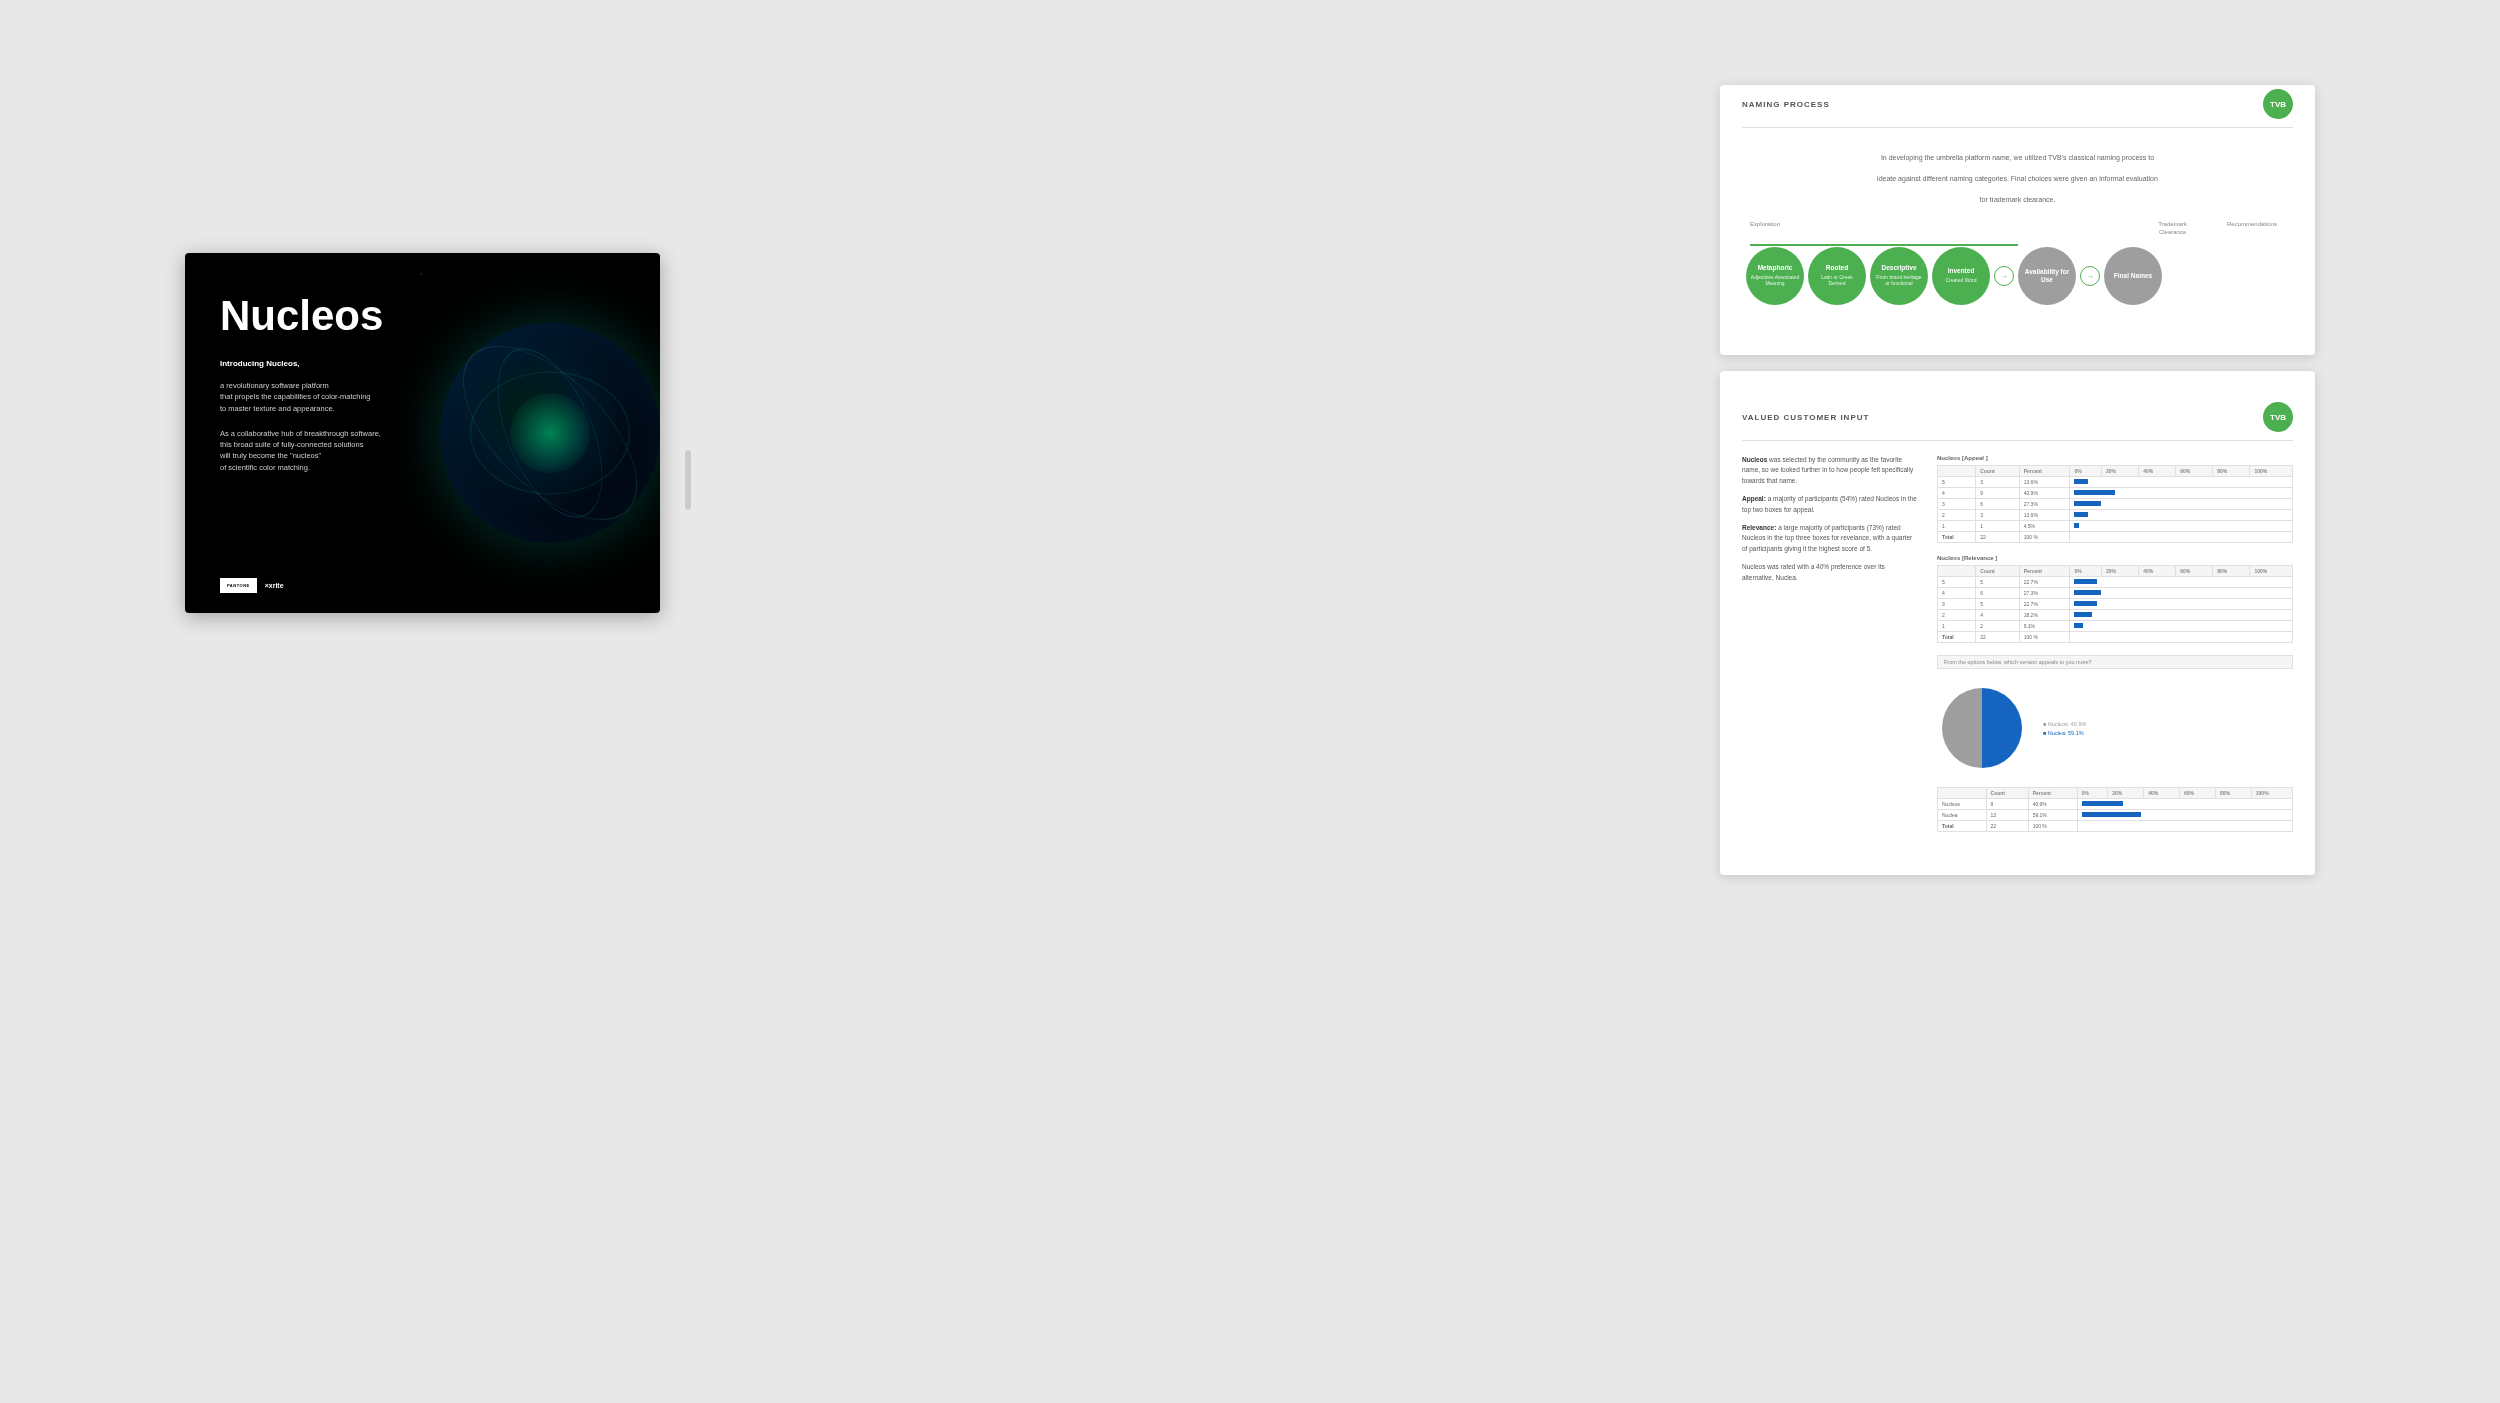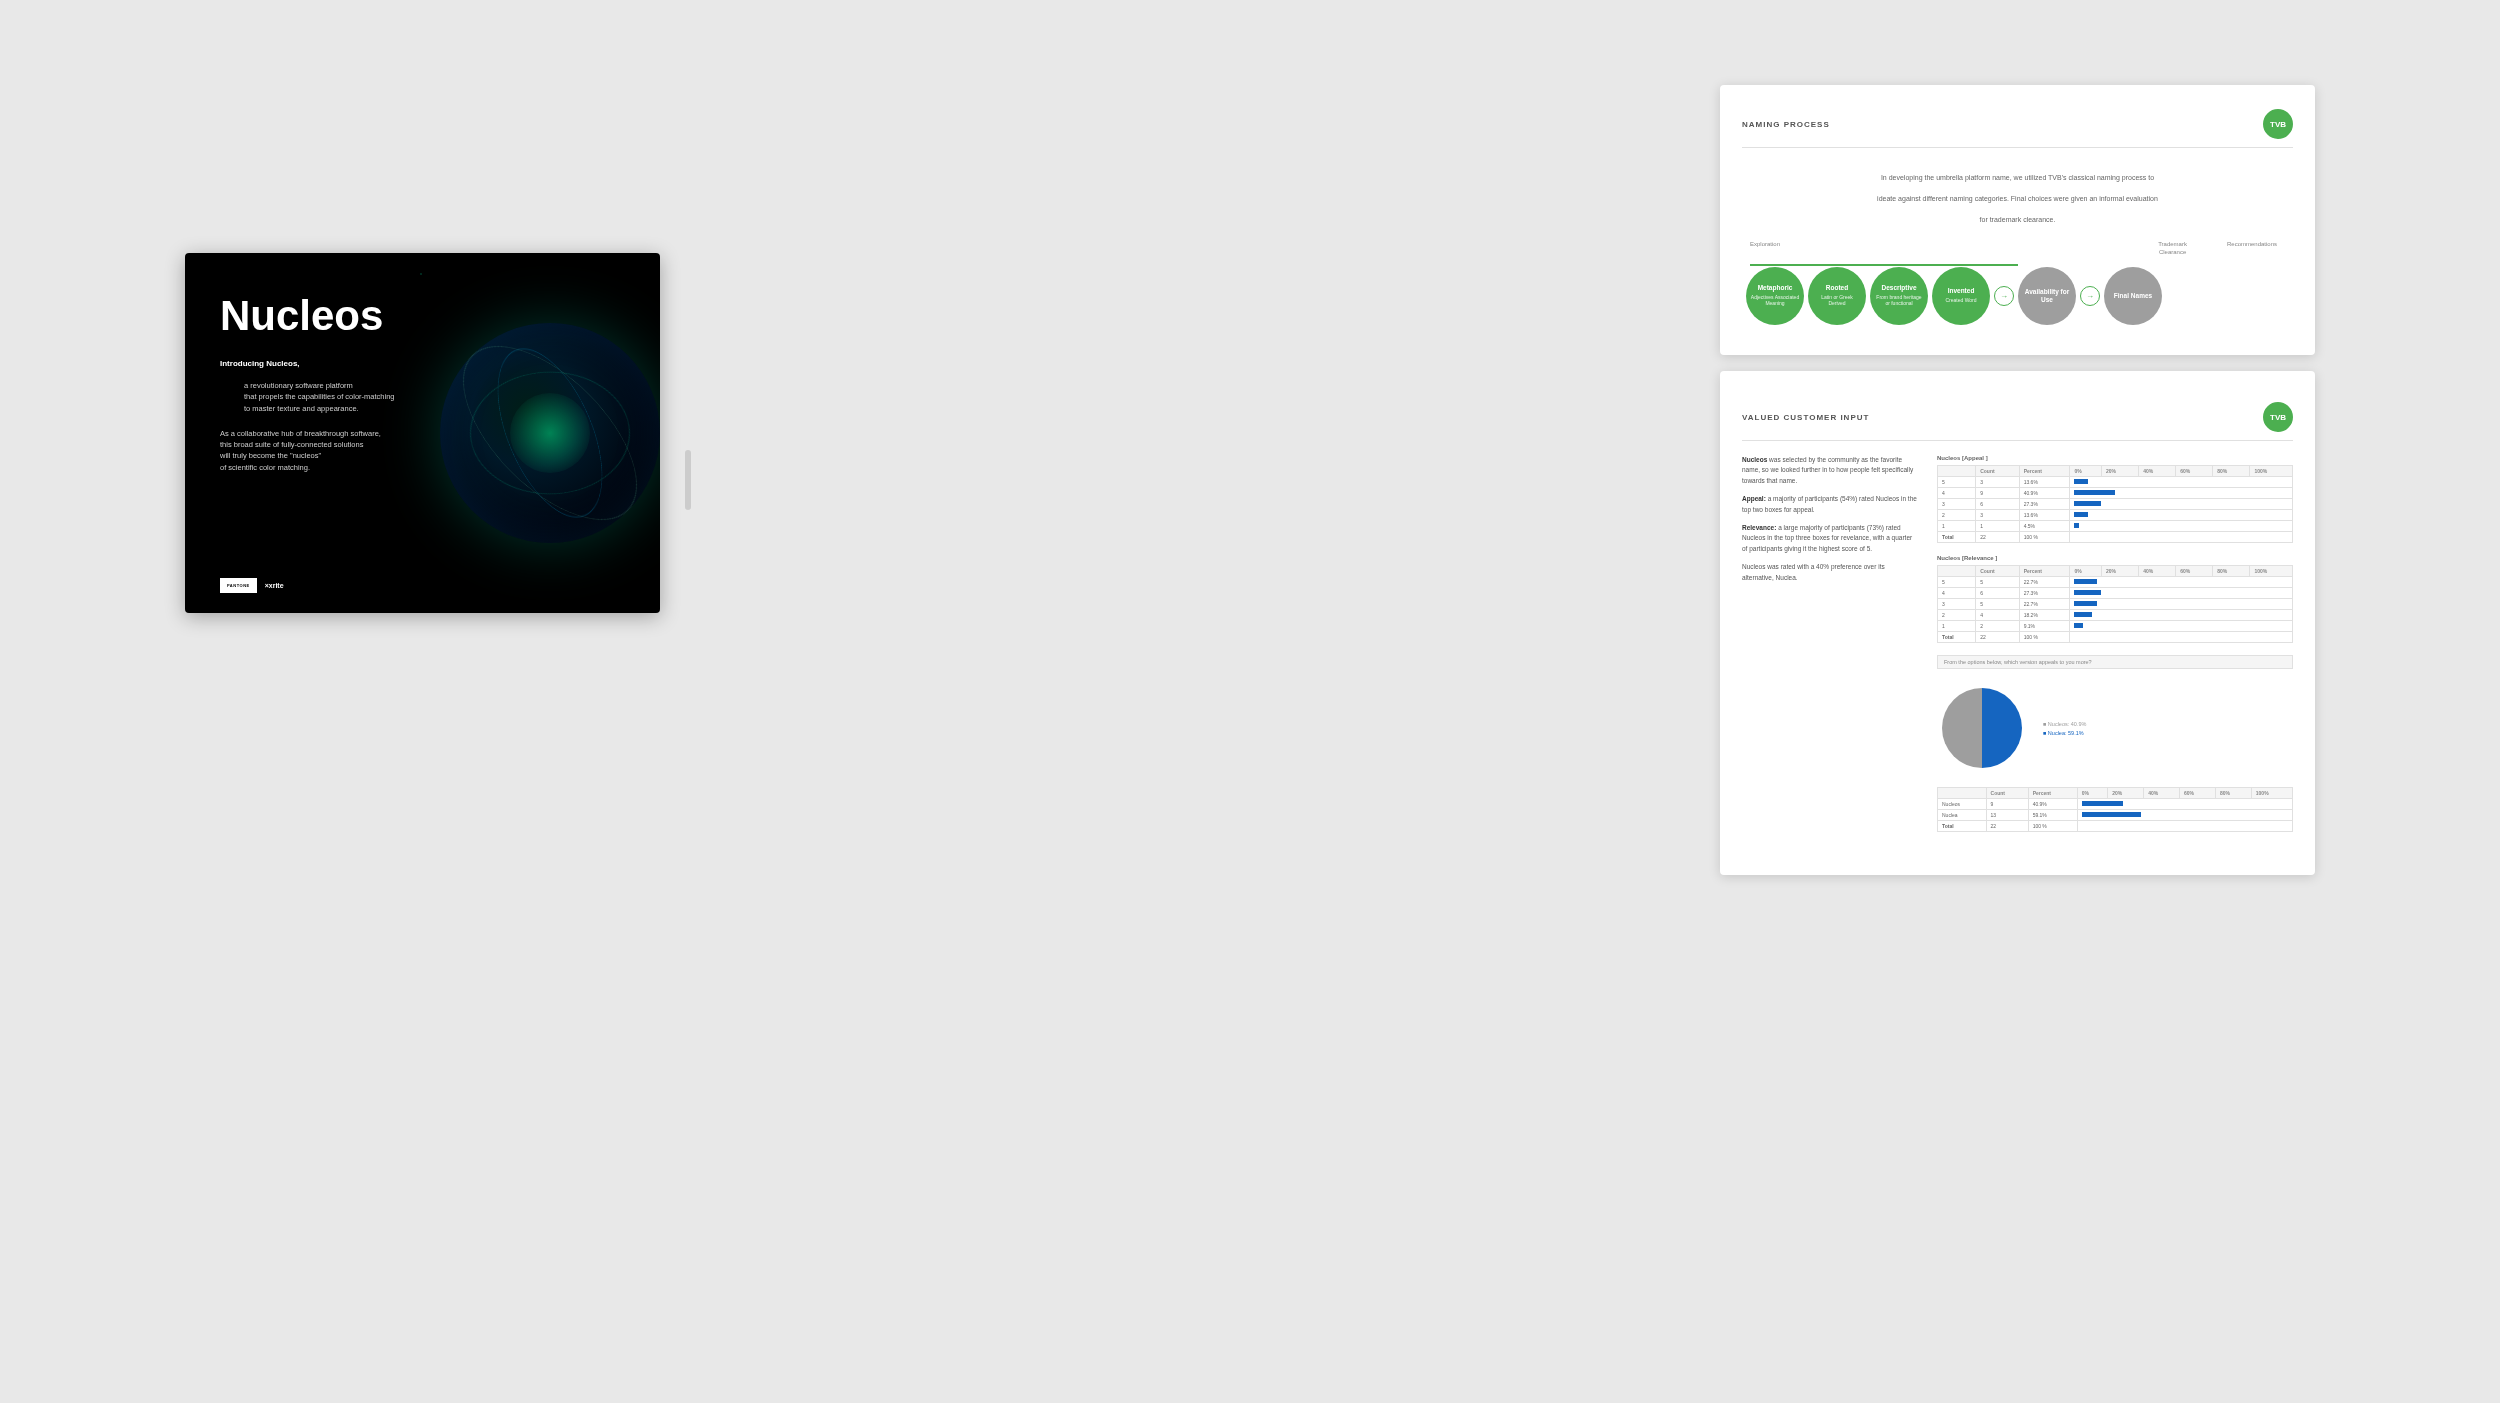--- a/index.html
+++ b/index.html
@@ -141,21 +141,21 @@
       display: flex;
       flex-direction: column;
       gap: 16px;
     }
 
     
     .panel-naming {
       background: #fff;
       border-radius: 4px;
       box-shadow: 0 2px 12px rgba(0,0,0,0.15);
-      padding: 24px 22px;
+      padding: 4px 22px;
       min-height: 270px;
     }
 
     .panel-header {
       display: flex;
       justify-content: space-between;
       align-items: center;
       margin-bottom: 14px;
       padding-bottom: 8px;
       border-bottom: 1px solid #e0e0e0;
@@ -361,21 +361,21 @@
       <div class="orb"></div>
       <div class="orb-ring"></div>
       <div class="orb-ring"></div>
       <div class="orb-ring"></div>
       <div class="orb-ring"></div>
       <div class="orb-glow"></div>
     </div>
 
     <div class="slide-title">Nucleos</div>
     <div class="slide-subtitle">Introducing Nucleos,</div>
-    <div class="slide-body" style="white-space: pre-line; margin-left: 24px;">a revolutionary software platform
+    <div class="slide-body" style="white-space: pre-line;">a revolutionary software platform
 that propels the capabilities of color-matching
 to master texture and appearance.</div>
     <div class="slide-body" style="white-space: pre-line;">As a collaborative hub of breakthrough software,
 this broad suite of fully-connected solutions
 will truly become the "nucleos"
 of scientific color matching.</div>
 
     <div class="slide-logos">
       <div class="pantone-logo">
         <div style="font-size:4px;letter-spacing:0.5px;">PANTONE</div>

